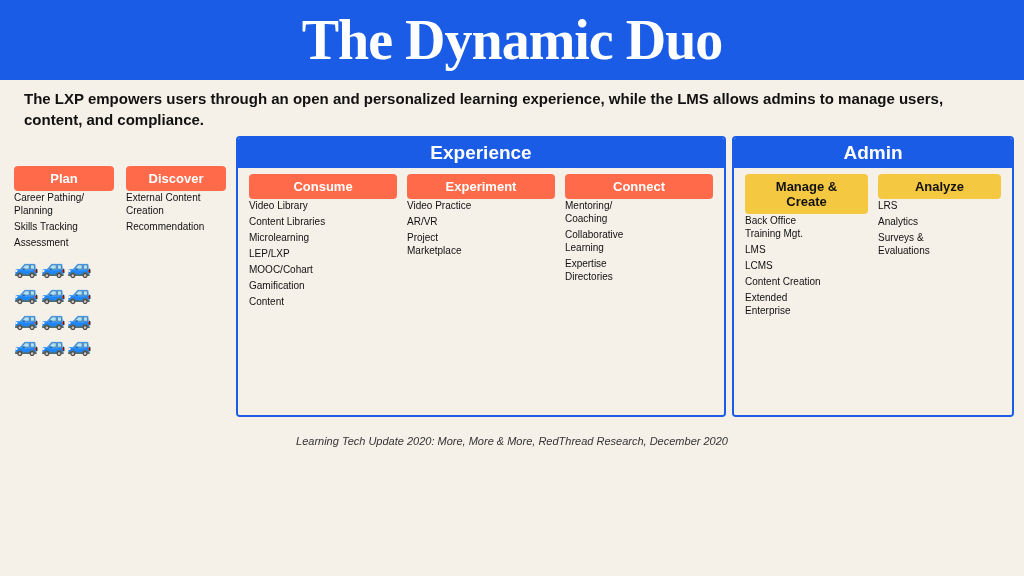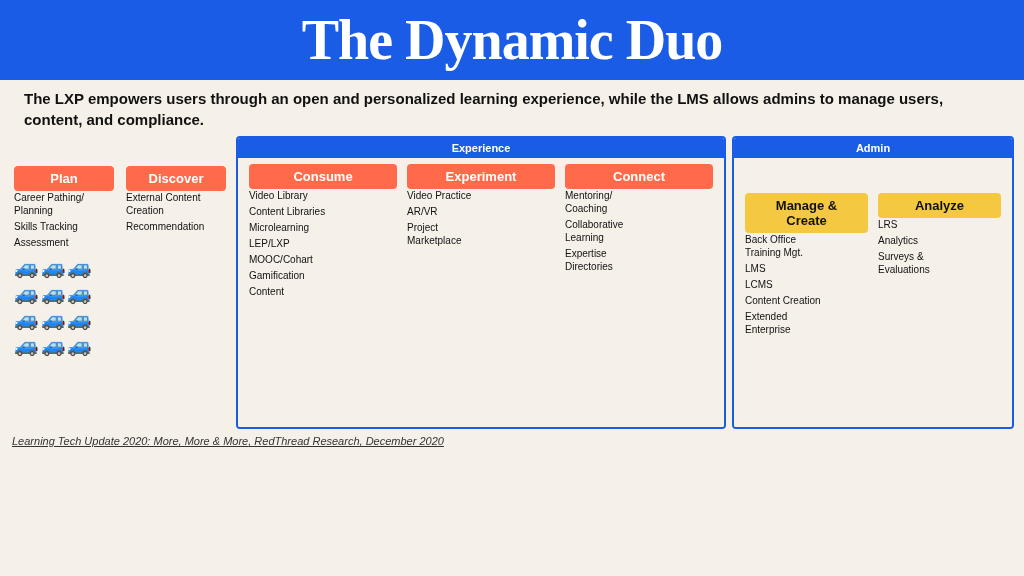--- a/index.html
+++ b/index.html
@@ -76,50 +76,49 @@
       border-radius: 4px;
       overflow: hidden;
     }
     .admin-block {
       display: flex;
       flex-direction: column;
       flex: 1.5;
       border: 2px solid #1a5ce6;
       border-radius: 4px;
       overflow: hidden;
-      gap: 29px;
     }
     .block-header {
       background: #1a5ce6;
       color: white;
       text-align: center;
       font-weight: 700;
-      font-size: 11px;
+      font-size: 19px;
       padding: 4px 8px;
     }
     .block-body {
       display: flex;
       flex: 1;
       background: #f5f0e8;
       padding: 2px 7px;
       gap: 2px;
     }
     .cars-area {
       display: flex;
       flex-wrap: wrap;
       gap: 2px;
       margin-top: 6px;
       justify-content: flex-start;
     }
     .footer-cite {
+      text-align: center;
       font-size: 11px;
       color: #333;
-      padding: 6px 12px 4px;
+      padding: 18px 12px 4px;
       font-style: italic;
-      text-decoration: underline;
     }
     .footer-cite span {
       font-style: italic;
     }
   </style>
 </head>
 <body>
 
 <div class="page">
 

